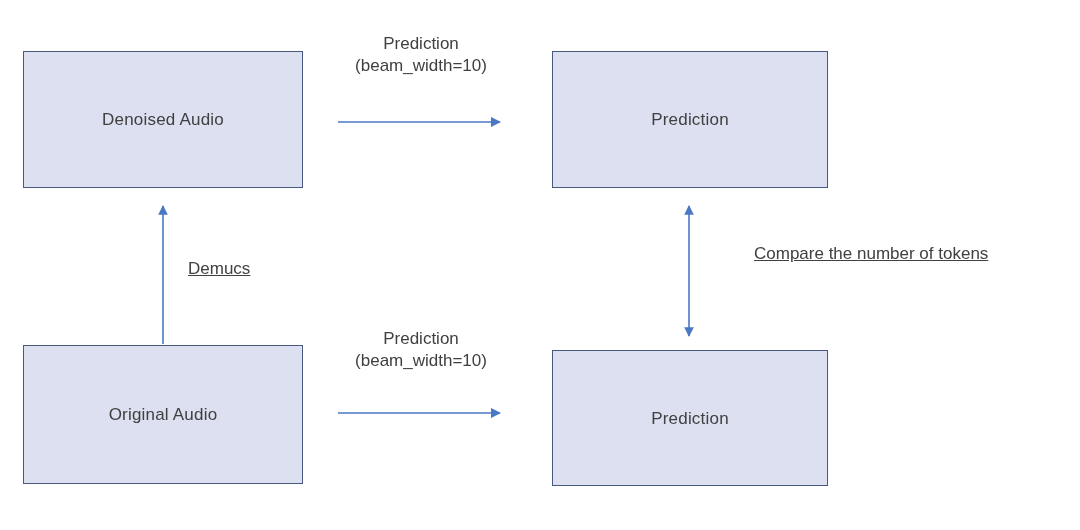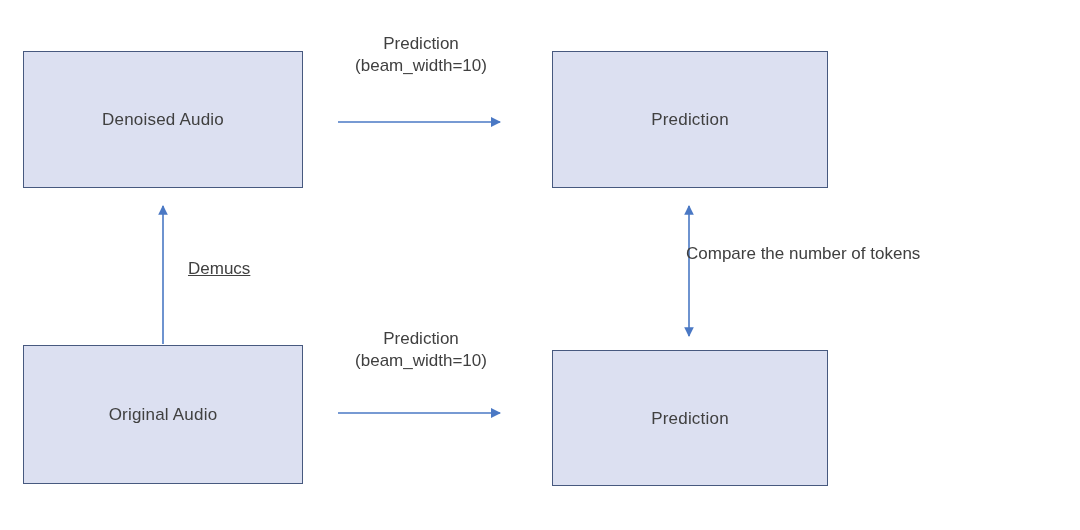--- a/index.html
+++ b/index.html
@@ -45,21 +45,21 @@
     color: #404040;
     font-size: 17px;
     line-height: 22px;
     white-space: nowrap;
   }
   .edge-label.center { text-align: center; transform: translateX(-50%); }
 
   #label-pred-top      { left: 421px; top: 33px;  }
   #label-pred-bottom   { left: 421px; top: 328px; }
   #label-demucs        { left: 188px; top: 258px; text-decoration: underline; }
-  #label-compare       { left: 686px; top: 243px; }
+  #label-compare       { left: 754px; top: 243px; text-decoration: underline; }
 
   
   #arrows {
     position: absolute;
     left: 0; top: 0;
     width: 1080px;
     height: 530px;
     pointer-events: none;
   }
 </style>

